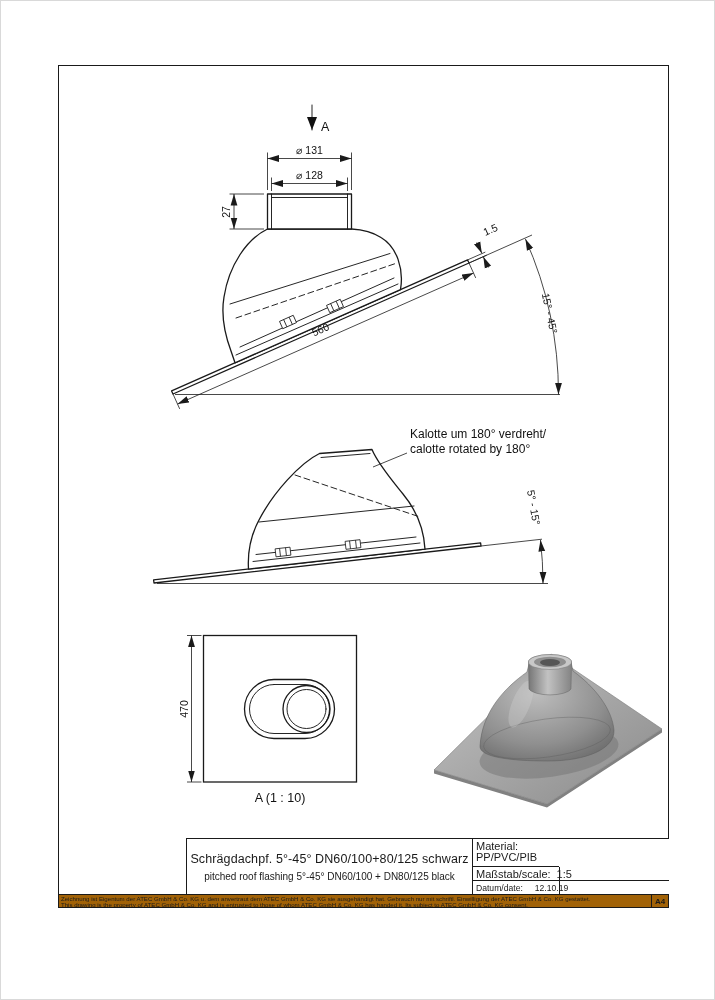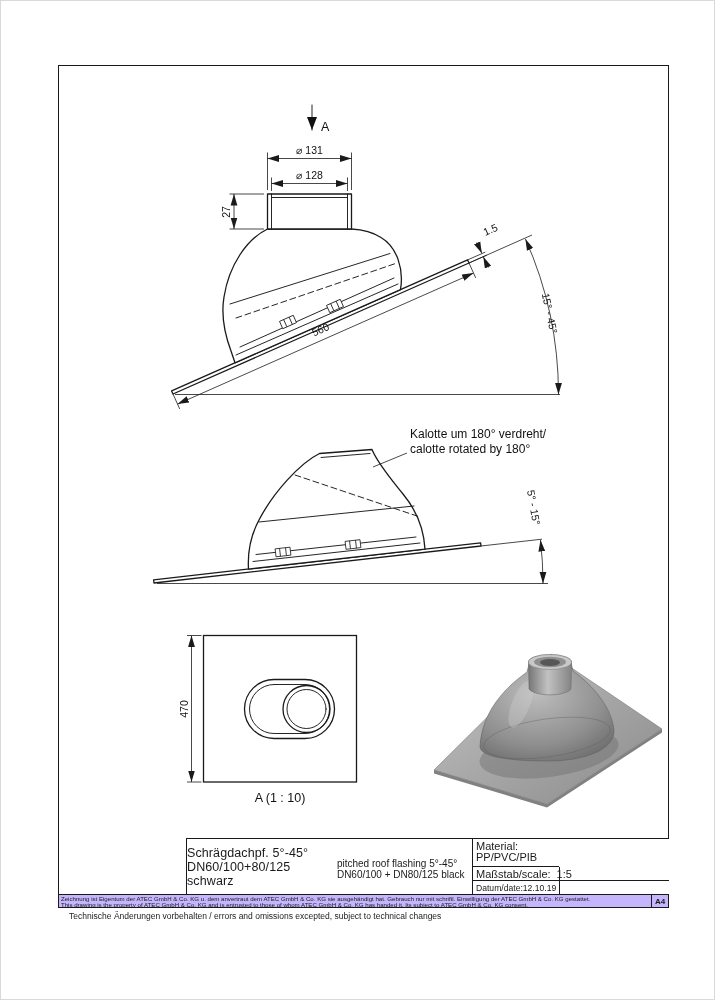--- a/index.html
+++ b/index.html
@@ -27,33 +27,33 @@
 
   
   .tb {
     position:absolute; left:127px; bottom:13px; width:483px; height:56px;
     border-top:1.3px solid #1a1a1a; border-left:1.3px solid #1a1a1a;
     box-sizing:border-box; display:grid;
     grid-template-columns:285px 87px 1fr; grid-template-rows:28px 14px 1fr;
     background:#fff;
   }
   .tb > div { box-sizing:border-box; }
-  .tb-title { grid-column:1; grid-row:1/4; display:flex; flex-direction:row; align-items:center; justify-content:center; }
+  .tb-title { grid-column:1; grid-row:1/4; display:flex; flex-direction:column; align-items:center; justify-content:center; }
   .tb-title .de { font-size:12.5px; letter-spacing:0.1px; }
   .tb-title .en { font-size:10px; margin-top:5px; }
   .tb-mat   { grid-column:2; grid-row:1; border-left:1.3px solid #1a1a1a; border-bottom:1.3px solid #1a1a1a; font-size:11px; line-height:11px; padding:2px 3px; }
   .tb-scale { grid-column:2; grid-row:2; border-left:1.3px solid #1a1a1a; border-bottom:1.3px solid #1a1a1a; font-size:11px; display:flex; align-items:center; gap:6px; padding:0 3px; }
-  .tb-date  { grid-column:2; grid-row:3; border-left:1.3px solid #1a1a1a; font-size:8.6px; display:flex; align-items:center; gap:0; padding:0 3px; }
+  .tb-date  { grid-column:2; grid-row:3; border-left:1.3px solid #1a1a1a; font-size:8.6px; display:flex; align-items:center; gap:12px; padding:0 3px; }
   .tb-dno   { grid-column:3; grid-row:1; border-left:1.3px solid #1a1a1a; border-bottom:1.3px solid #1a1a1a; font-size:8.8px; line-height:11px; padding:2px 4px; }
   .tb-e1    { grid-column:3; grid-row:2; border-left:1.3px solid #1a1a1a; border-bottom:1.3px solid #1a1a1a; }
   .tb-e2    { grid-column:3; grid-row:3; border-left:1.3px solid #1a1a1a; }
 
   .legal {
     position:absolute; left:0; right:0; bottom:0; height:13px;
-    border-top:1.3px solid #1a1a1a; display:flex; box-sizing:border-box; background:#c4b5fd;margin-top:24px;
+    border-top:1.3px solid #1a1a1a; display:flex; box-sizing:border-box; background:#a16207;margin-top:24px;
   }
   .legal-text { flex:1; font-size:6.1px; line-height:6.1px; padding:0.5px 0 0 2px; overflow:hidden; white-space:nowrap; }
   .a4box { width:17px; border-left:1.3px solid #1a1a1a; display:flex; align-items:center; justify-content:center; font-size:8px; font-weight:bold; box-sizing:border-box; }
 
   .footer { position:absolute; left:68px; top:910px; font-size:8.5px; color:#222; }
 </style>
 </head>
 <body>
 
 <div class="page">
@@ -255,14 +255,13 @@
 
     <div class="legal">
       <div class="legal-text">
         <div>Zeichnung ist Eigentum der ATEC GmbH &amp; Co. KG u. dem anvertraut dem ATEC GmbH &amp; Co. KG sie ausgehändigt hat. Gebrauch nur mit schriftl. Einwilligung der ATEC GmbH &amp; Co. KG gestattet.</div>
         <div>This drawing is the property of ATEC GmbH &amp; Co. KG and is entrusted to those of whom ATEC GmbH &amp; Co. KG has handed it. Its subject to ATEC GmbH &amp; Co. KG consent.</div>
       </div>
       <div class="a4box">A4</div>
     </div>
   </div>
 
-  <div class="footer">Technische Änderungen vorbehalten / errors and omissions excepted, subject to technical changes</div>
 </div>
 
 </body></html>

